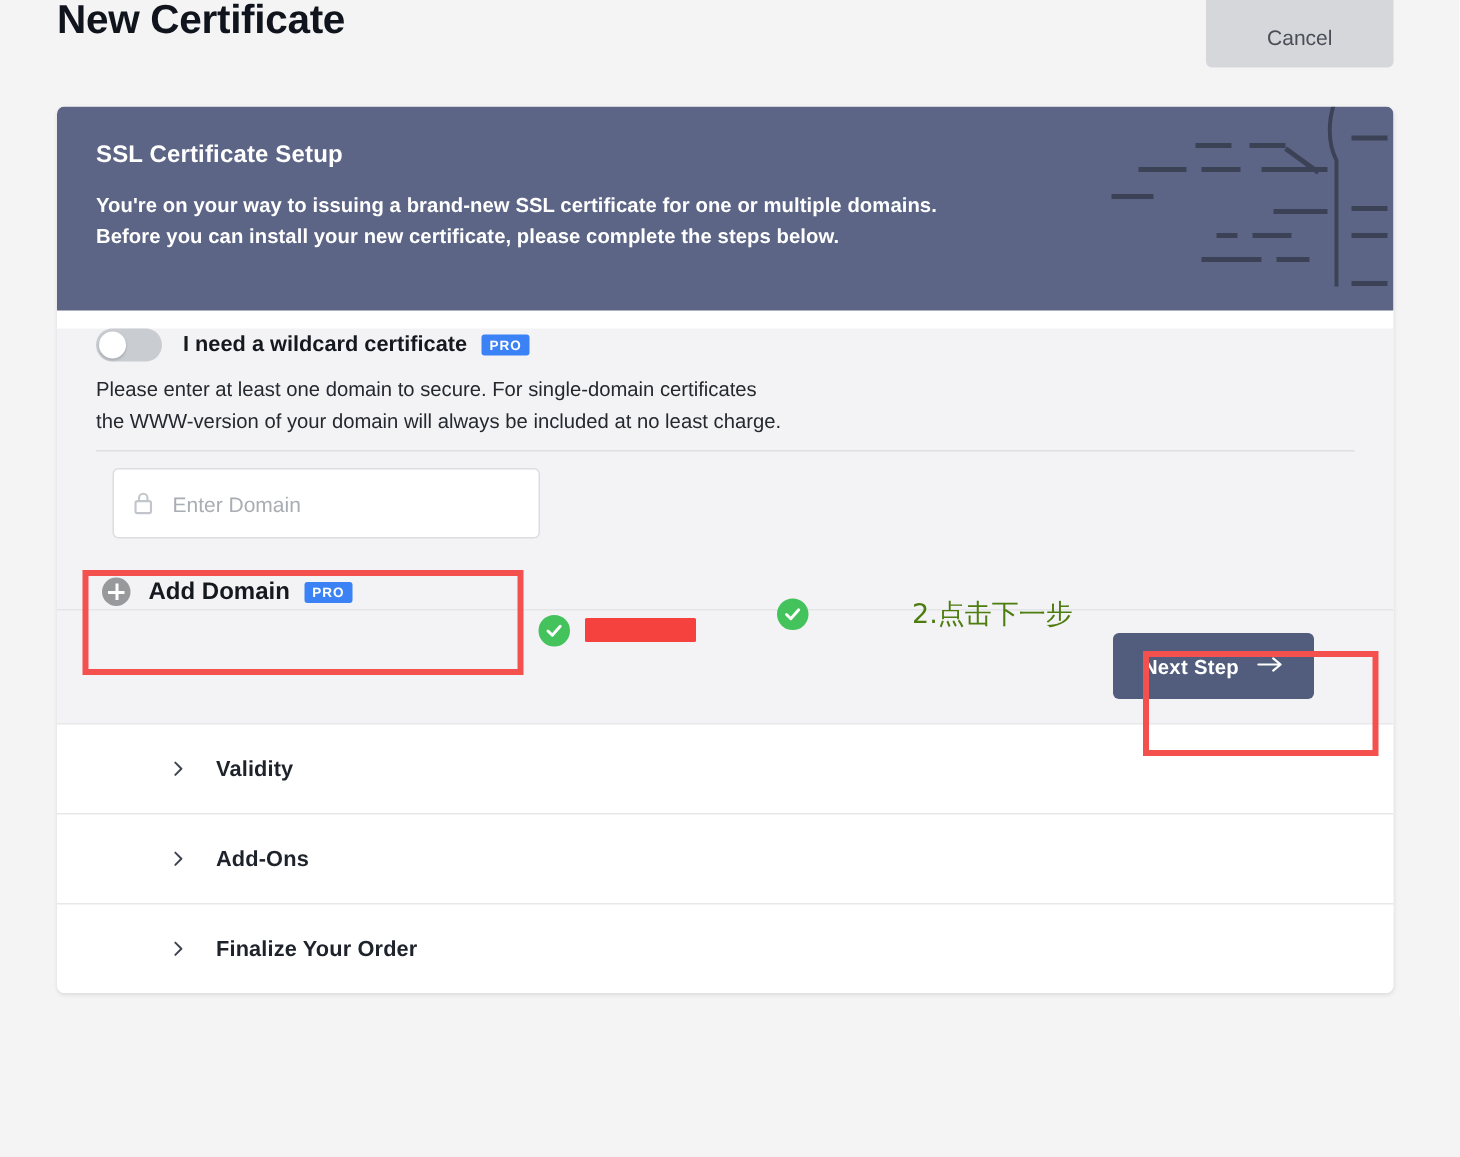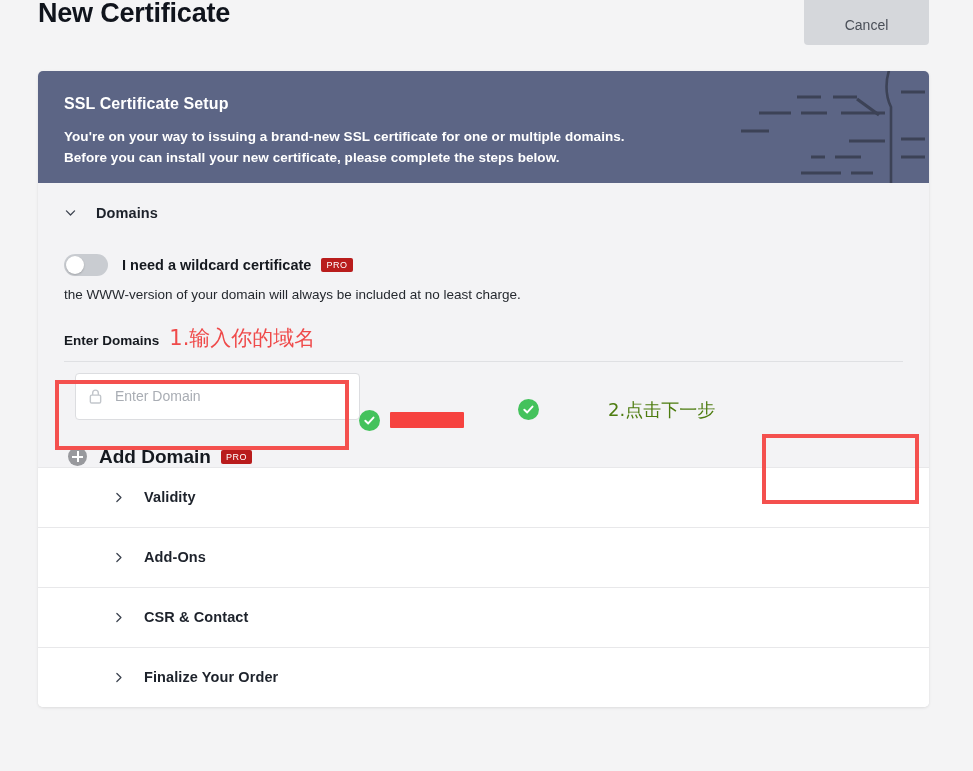--- a/index.html
+++ b/index.html
@@ -60,21 +60,21 @@
     box-shadow: 0 1px 3px rgba(0,0,0,0.10);
     background: #ffffff;
   }
 
   
   .banner {
     position: relative;
     background: #5c6585;
     color: #ffffff;
     padding: 24px 28px 22px 26px;
-    height: 112px;
+    height: 136px;
     overflow: hidden;
   }
   .banner-title {
     font-size: 16px;
     font-weight: bold;
     margin: 0 0 14px 0;
     letter-spacing: 0.1px;
   }
   .banner-line {
     font-size: 13.5px;
@@ -153,24 +153,24 @@
   }
   .toggle-label {
     margin-left: 14px;
     font-size: 14.5px;
     font-weight: bold;
     color: #15191f;
   }
   .pro-badge {
     display: inline-block;
     margin-left: 10px;
-    background: #b91c1c;
+    background: #3b82f6;
     color: #ffffff;
     font-size: 9px;
-    font-weight: normal;
+    font-weight: bold;
     letter-spacing: 0.6px;
     padding: 2px 5px 2px 5px;
     border-radius: 2px;
     vertical-align: 2px;
   }
 
   .help-text {
     margin-top: 9px;
     font-size: 13.5px;
     line-height: 1.52;
@@ -251,21 +251,21 @@
   }
   .plus-circle::before, .plus-circle::after {
     content: "";
     position: absolute;
     background: #ffffff;
   }
   .plus-circle::before { left: 4px; top: 8.5px; width: 11px; height: 2px; }
   .plus-circle::after { top: 4px; left: 8.5px; height: 11px; width: 2px; }
   .add-domain-label {
     margin-left: 12px;
-    font-size: 19px;
+    font-size: 16px;
     font-weight: bold;
     color: #15191f;
   }
 
   
   .check-circle {
     position: absolute;
     width: 21px; height: 21px;
     border-radius: 50%;
     background: #44c25c;
@@ -356,47 +356,36 @@
         <line x1="172" y1="21" x2="196" y2="21"></line>
         <line x1="172" y1="68" x2="196" y2="68"></line>
         <line x1="172" y1="86" x2="196" y2="86"></line>
         <line x1="172" y1="118" x2="196" y2="118"></line>
         <path d="M162 -6 C 156 8, 156 24, 162 36 L162 128" stroke-width="2.6"></path>
       </g>
     </svg>
   </div>
 
   <div class="domains-section">
-    <div class="section-head">
-      <span class="chev">
-        <svg width="13" height="13" viewBox="0 0 16 16">
-            <path d="M3 6 L8 11 L13 6" fill="none" stroke="#3d4450" stroke-width="1.6" stroke-linecap="round" stroke-linejoin="round"></path>
-          </svg>
-      </span>
-      <span class="section-title">Domains</span>
-    </div>
 
     <div class="domains-body">
 
       <div class="toggle-row">
         <div class="switch">
           <div class="knob"></div>
         </div>
         <span class="toggle-label">I need a wildcard certificate</span>
         <span class="pro-badge">PRO</span>
       </div>
 
       <div class="help-text">
+        <div>Please enter at least one domain to secure. For single-domain certificates</div>
         <div>the WWW-version of your domain will always be included at no least charge.</div>
       </div>
 
-      <div class="enter-domains-row">
-        <span class="enter-domains-label">Enter Domains</span>
-        <span class="annot-cn">1.输入你的域名</span>
-      </div>
 
       <div class="rule"></div>
 
       <div class="domain-input-area">
         <div class="domain-input-wrap">
           <span class="lock-icon">
             <svg width="15" height="17" viewBox="0 0 16 18">
               <rect x="2.5" y="7.5" width="11" height="8.5" rx="1.4" fill="none" stroke="#c2c6cb" stroke-width="1.5"></rect>
               <path d="M5 7.5 V5.2 A3 3 0 0 1 11 5.2 V7.5" fill="none" stroke="#c2c6cb" stroke-width="1.5"></path>
             </svg>
@@ -405,20 +394,30 @@
         </div>
 
         <div class="add-domain-row">
           <span class="plus-circle"></span>
           <span class="add-domain-label">Add Domain</span>
           <span class="pro-badge">PRO</span>
         </div>
       </div>
     </div>
 
+    <div class="next-footer">
+      <button class="next-step-button">
+        <span>Next Step</span>
+        <span>
+          <svg width="18" height="12" viewBox="0 0 20 12">
+              <path d="M1 6 H17 M12 1.5 L17.5 6 L12 10.5" fill="none" stroke="#ffffff" stroke-width="1.6" stroke-linecap="round" stroke-linejoin="round"></path>
+            </svg>
+        </span>
+      </button>
+    </div>
   </div>
 
   <div class="collapsed-section">
     <div class="section-head">
       <span class="chev">
         <svg width="13" height="13" viewBox="0 0 16 16">
             <path d="M6 3 L11 8 L6 13" fill="none" stroke="#3d4450" stroke-width="1.6" stroke-linecap="round" stroke-linejoin="round"></path>
           </svg>
       </span>
       <span class="section-title">Validity</span>
@@ -429,30 +428,20 @@
     <div class="section-head">
       <span class="chev">
         <svg width="13" height="13" viewBox="0 0 16 16">
             <path d="M6 3 L11 8 L6 13" fill="none" stroke="#3d4450" stroke-width="1.6" stroke-linecap="round" stroke-linejoin="round"></path>
           </svg>
       </span>
       <span class="section-title">Add-Ons</span>
     </div>
   </div>
 
-  <div class="collapsed-section">
-    <div class="section-head">
-      <span class="chev">
-        <svg width="13" height="13" viewBox="0 0 16 16">
-            <path d="M6 3 L11 8 L6 13" fill="none" stroke="#3d4450" stroke-width="1.6" stroke-linecap="round" stroke-linejoin="round"></path>
-          </svg>
-      </span>
-      <span class="section-title">CSR &amp; Contact</span>
-    </div>
-  </div>
 
   <div class="collapsed-section">
     <div class="section-head">
       <span class="chev">
         <svg width="13" height="13" viewBox="0 0 16 16">
             <path d="M6 3 L11 8 L6 13" fill="none" stroke="#3d4450" stroke-width="1.6" stroke-linecap="round" stroke-linejoin="round"></path>
           </svg>
       </span>
       <span class="section-title">Finalize Your Order</span>
     </div>

